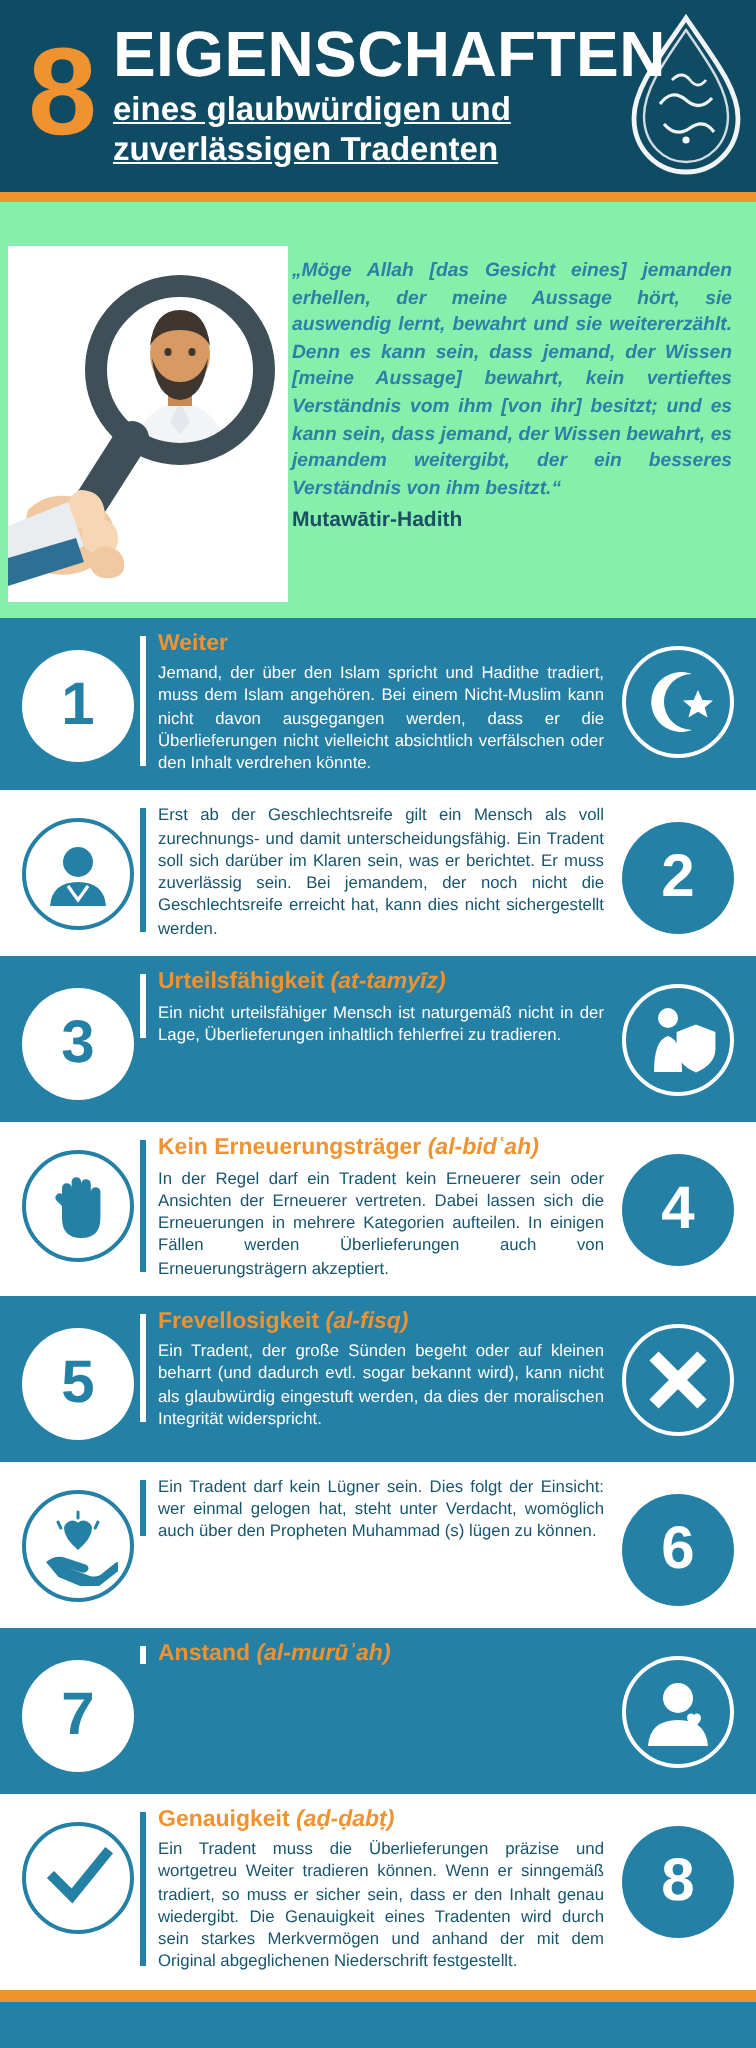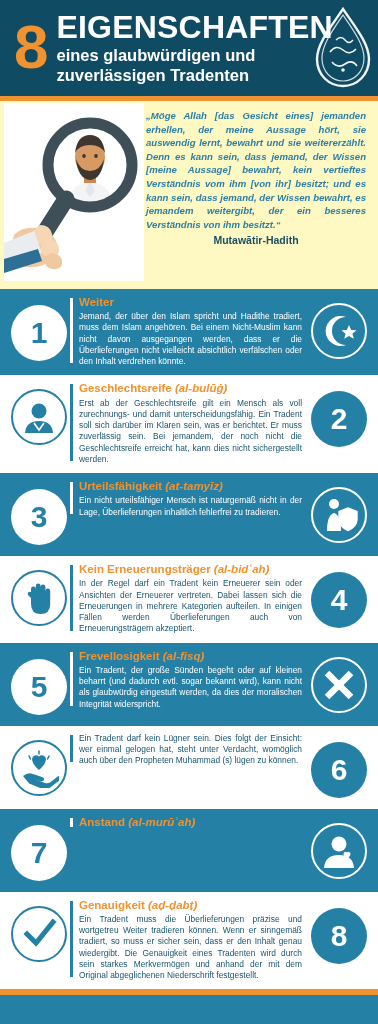--- a/index.html
+++ b/index.html
@@ -44,60 +44,61 @@
     font-weight: bold;
     letter-spacing: 0.2px;
     line-height: 1.0;
     margin-bottom: 2px;
   }
   .header-sub {
     color: #ffffff;
     font-size: 16.5px;
     font-weight: bold;
     line-height: 1.22;
+    text-decoration: underline;
   }
   .header-logo {
     position: absolute;
     right: 2px;
     top: 6px;
     width: 66px;
     height: 84px;
     opacity: 0.95;
   }
   .header-rule {
     height: 5px;
     background: #f0922f;
   }
 
   
   .quote-block {
     display: flex;
-    background: #fef9c3;
-    padding: 2px 10px 8px 4px;
+    background: #86efac;
+    padding: 22px 10px 8px 4px;
     min-height: 182px;
   }
   .quote-img {
     flex: 0 0 140px;
     position: relative;
     height: 178px;
   }
   .quote-text-wrap {
     flex: 1 1 auto;
     padding: 6px 2px 0 2px;
   }
   .quote-text {
     font-size: 9.6px;
     line-height: 1.42;
     color: #2e7fa5;
     font-style: italic;
     font-weight: bold;
     text-align: justify;
   }
   .quote-src {
-    text-align: center;
+    text-align: left;
     color: #1b4f63;
     font-size: 10.5px;
     font-weight: bold;
     margin-top: 3px;
   }
 
   
   .item {
     display: flex;
     align-items: flex-start;
@@ -283,21 +284,20 @@
         <div class="icon-slot">
       <div class="icon-ring">
             <svg viewBox="0 0 40 40" width="40" height="40">
         <circle cx="20" cy="14" r="7.5" fill="currentColor"></circle>
         <path d="M6 36 q1 -12 14 -12 q13 0 14 12 z" fill="currentColor"></path>
         <path d="M15 26 l5 7 l5 -7" fill="none" stroke="#ffffff" stroke-width="1.6"></path>
       </svg>
           </div>
     </div>
         <div class="body">
-      <div class="item-title"><span>Geschlechtsreife</span><span class="rom"> (al-bulūġ)</span></div>
       <div class="item-desc">Erst ab der Geschlechtsreife gilt ein Mensch als voll zurechnungs- und damit unterscheidungsfähig. Ein Tradent soll sich darüber im Klaren sein, was er berichtet. Er muss zuverlässig sein. Bei jemandem, der noch nicht die Geschlechtsreife erreicht hat, kann dies nicht sichergestellt werden.</div>
     </div>
         <div class="badge">
       <div class="badge-circle">2</div>
     </div>
       </div>
       <div class="item dark">
         <div class="badge">
       <div class="badge-circle">3</div>
     </div>

